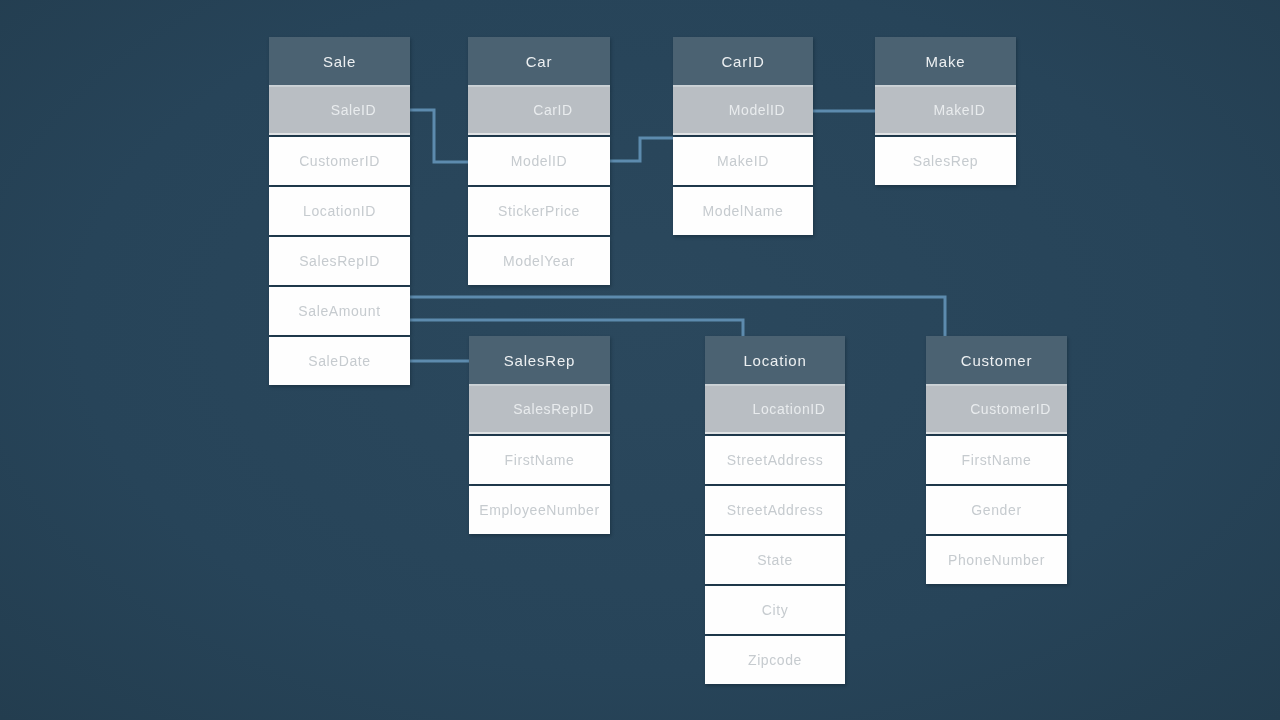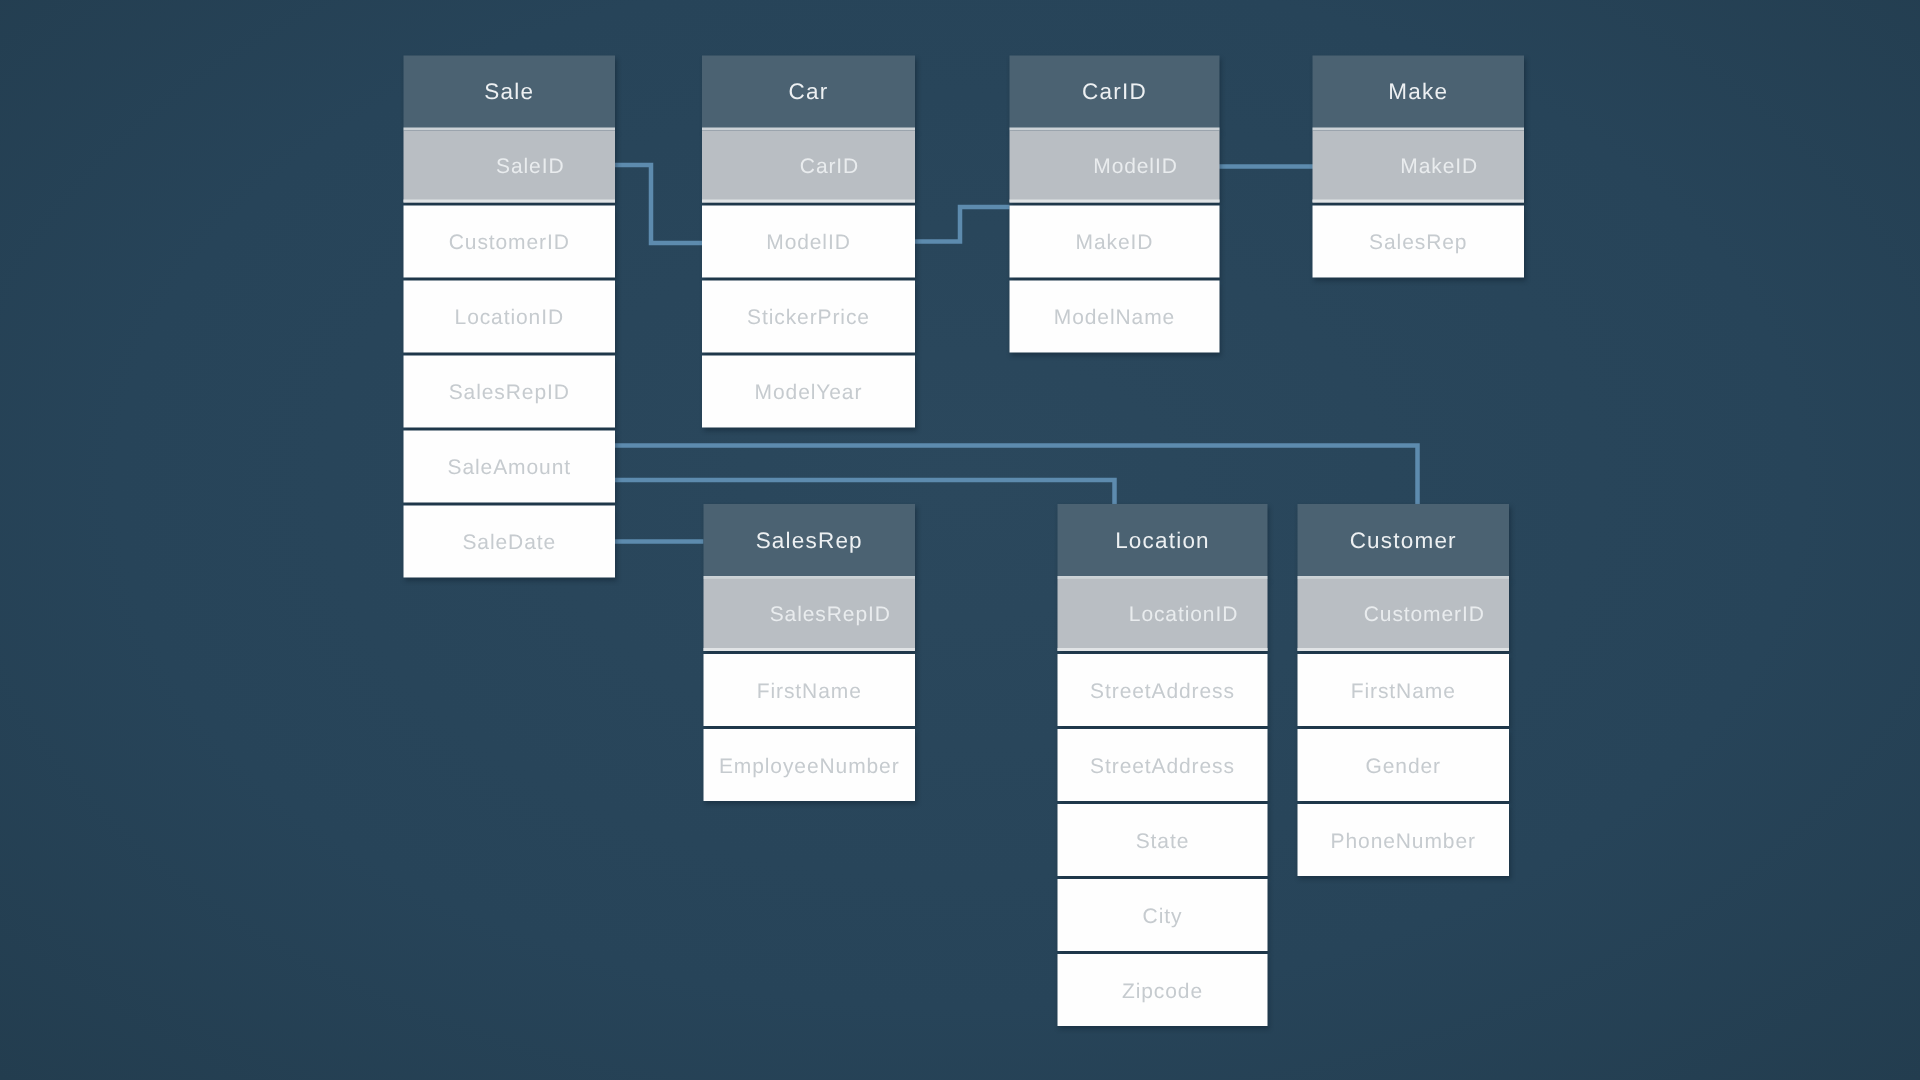--- a/index.html
+++ b/index.html
@@ -113,21 +113,21 @@
       </div>
       <div class="table" style="left: 705px; top: 336px; width: 140px;">
         <div class="thead">Location</div>
         <div class="trow key first">LocationID</div>
         <div class="trow">StreetAddress</div>
         <div class="trow">StreetAddress</div>
         <div class="trow">State</div>
         <div class="trow">City</div>
         <div class="trow">Zipcode</div>
       </div>
-      <div class="table" style="left: 865px; top: 336px; width: 141px;">
+      <div class="table" style="left: 926px; top: 336px; width: 141px;">
         <div class="thead">Customer</div>
         <div class="trow key first">CustomerID</div>
         <div class="trow">FirstName</div>
         <div class="trow">Gender</div>
         <div class="trow">PhoneNumber</div>
       </div>
     </div>
 </div>
 
 </body></html>

